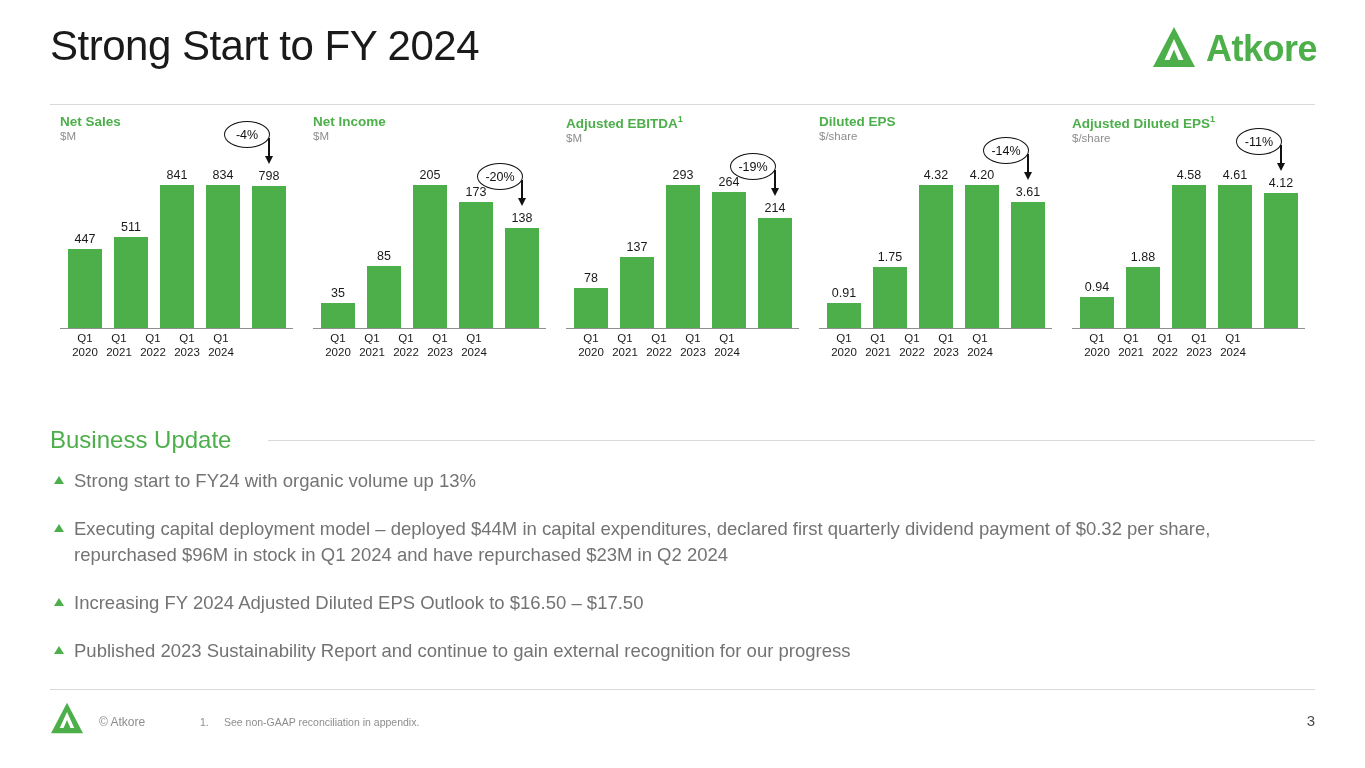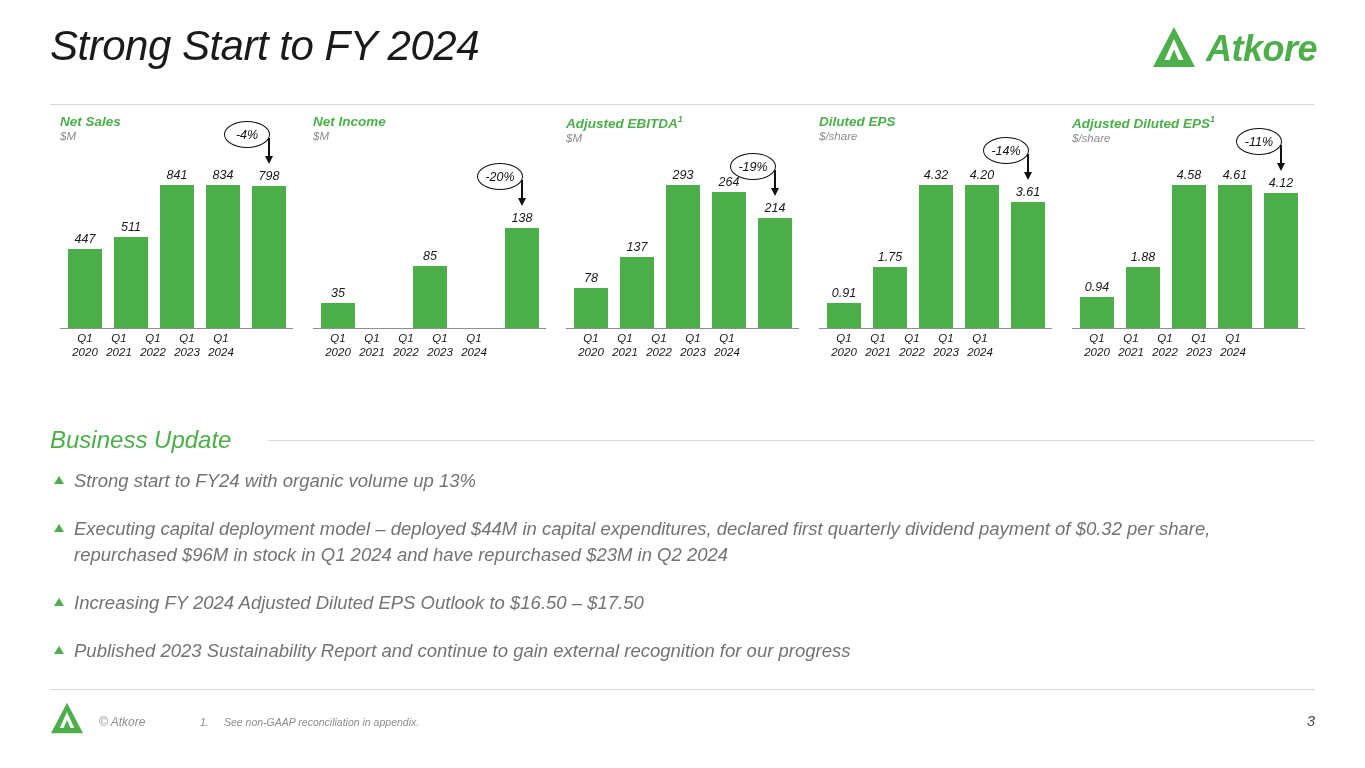--- a/index.html
+++ b/index.html
@@ -6,21 +6,21 @@
   html, body { margin: 0; padding: 0; }
   body {
     width: 1365px;
     height: 768px;
     background: #ffffff;
     font-family: "Liberation Sans", sans-serif;
     color: #1a1a1a;
     position: relative;
     overflow: hidden;
   }
-  .slide { position: relative; width: 1365px; height: 582px; font-style: italic; }
+  .slide { position: relative; width: 1365px; height: 582px; }
 
   
   .title {
     position: absolute;
     left: 50px;
     top: 22px;
     font-size: 42px;
     font-weight: 400;
     color: #1a1a1a;
     letter-spacing: -0.5px;
@@ -340,20 +340,28 @@
           <div class="bars">
             <div class="bar-wrap">
               <div class="bar-value">35</div>
               <div class="bar" style="height: 25px;"></div>
             </div>
             <div class="bar-wrap">
               <div class="bar-value">85</div>
               <div class="bar" style="height: 62px;"></div>
             </div>
             <div class="bar-wrap">
+              <div class="bar-value">205</div>
+              <div class="bar" style="height: 149px;"></div>
+            </div>
+            <div class="bar-wrap">
+              <div class="bar-value">173</div>
+              <div class="bar" style="height: 126px;"></div>
+            </div>
+            <div class="bar-wrap">
               <div class="bar-value">138</div>
               <div class="bar" style="height: 100px;"></div>
             </div>
           </div>
           <div class="xlabels">
             <div class="xlabel">
               <div>Q1</div>
               <div>2020</div>
             </div>
             <div class="xlabel">

